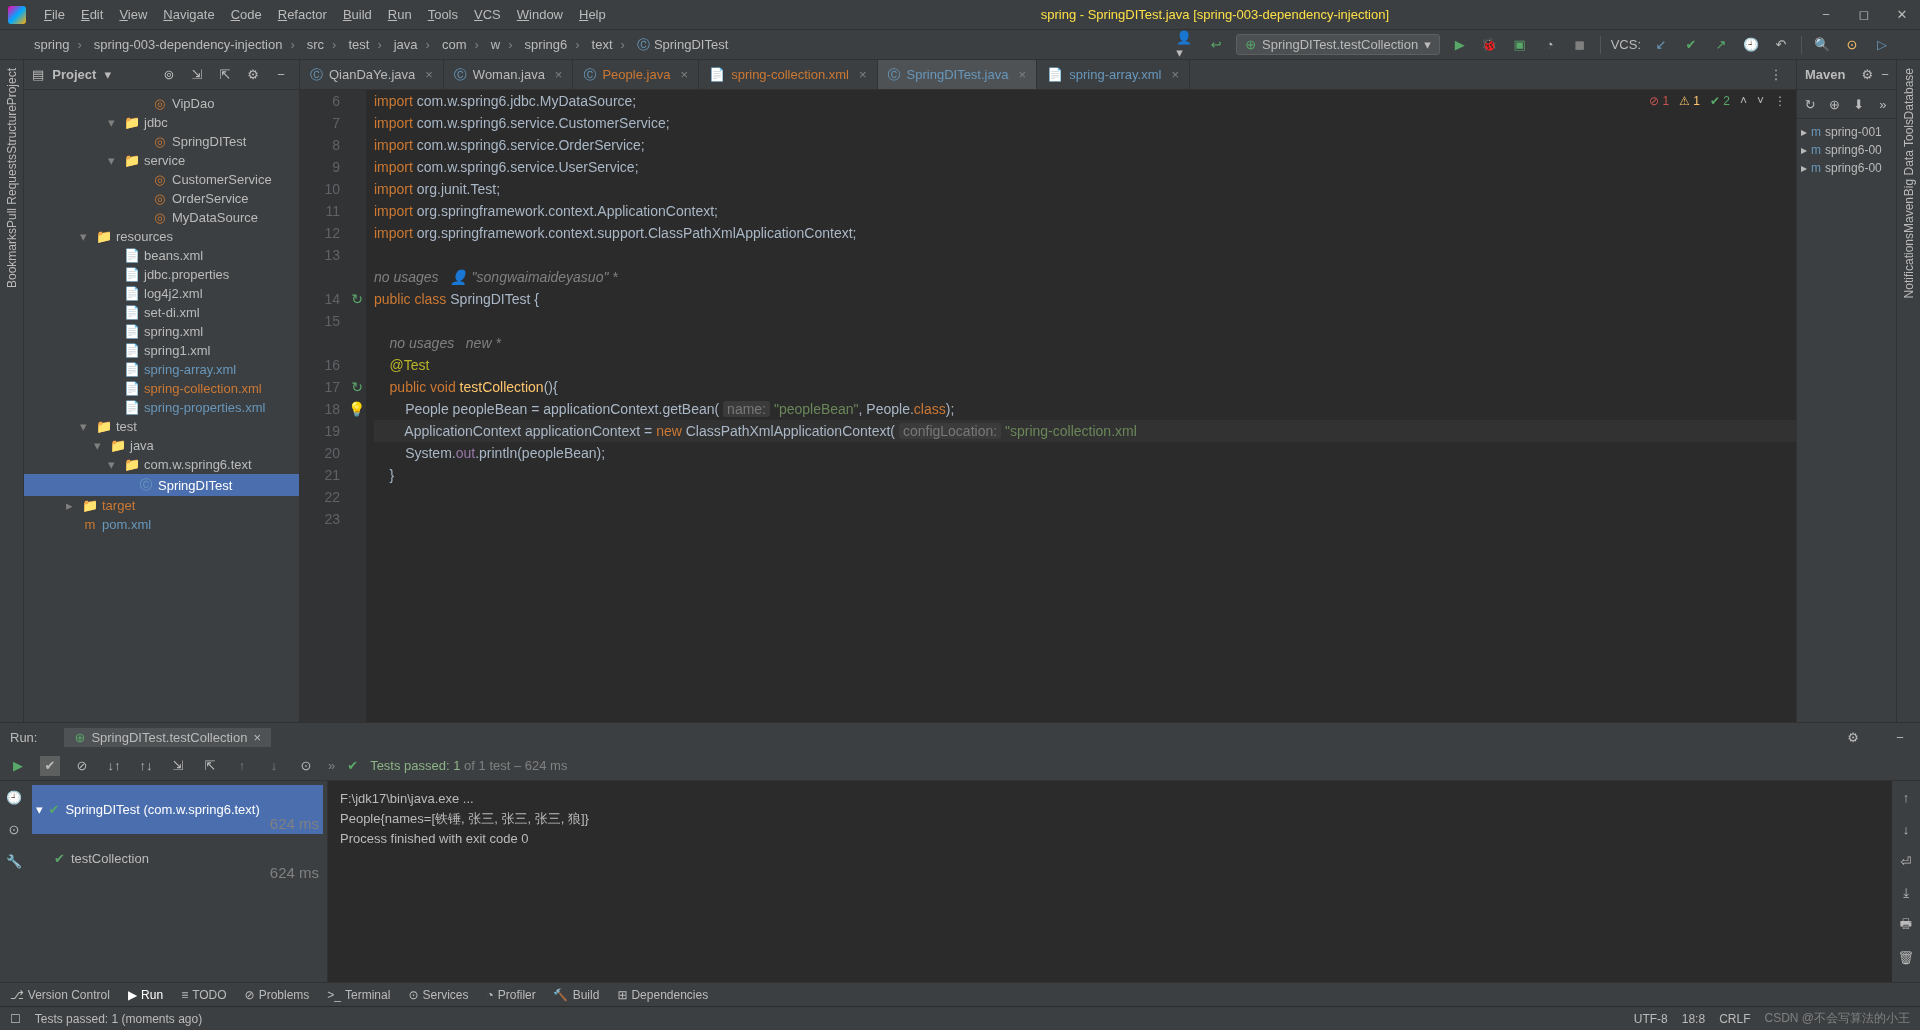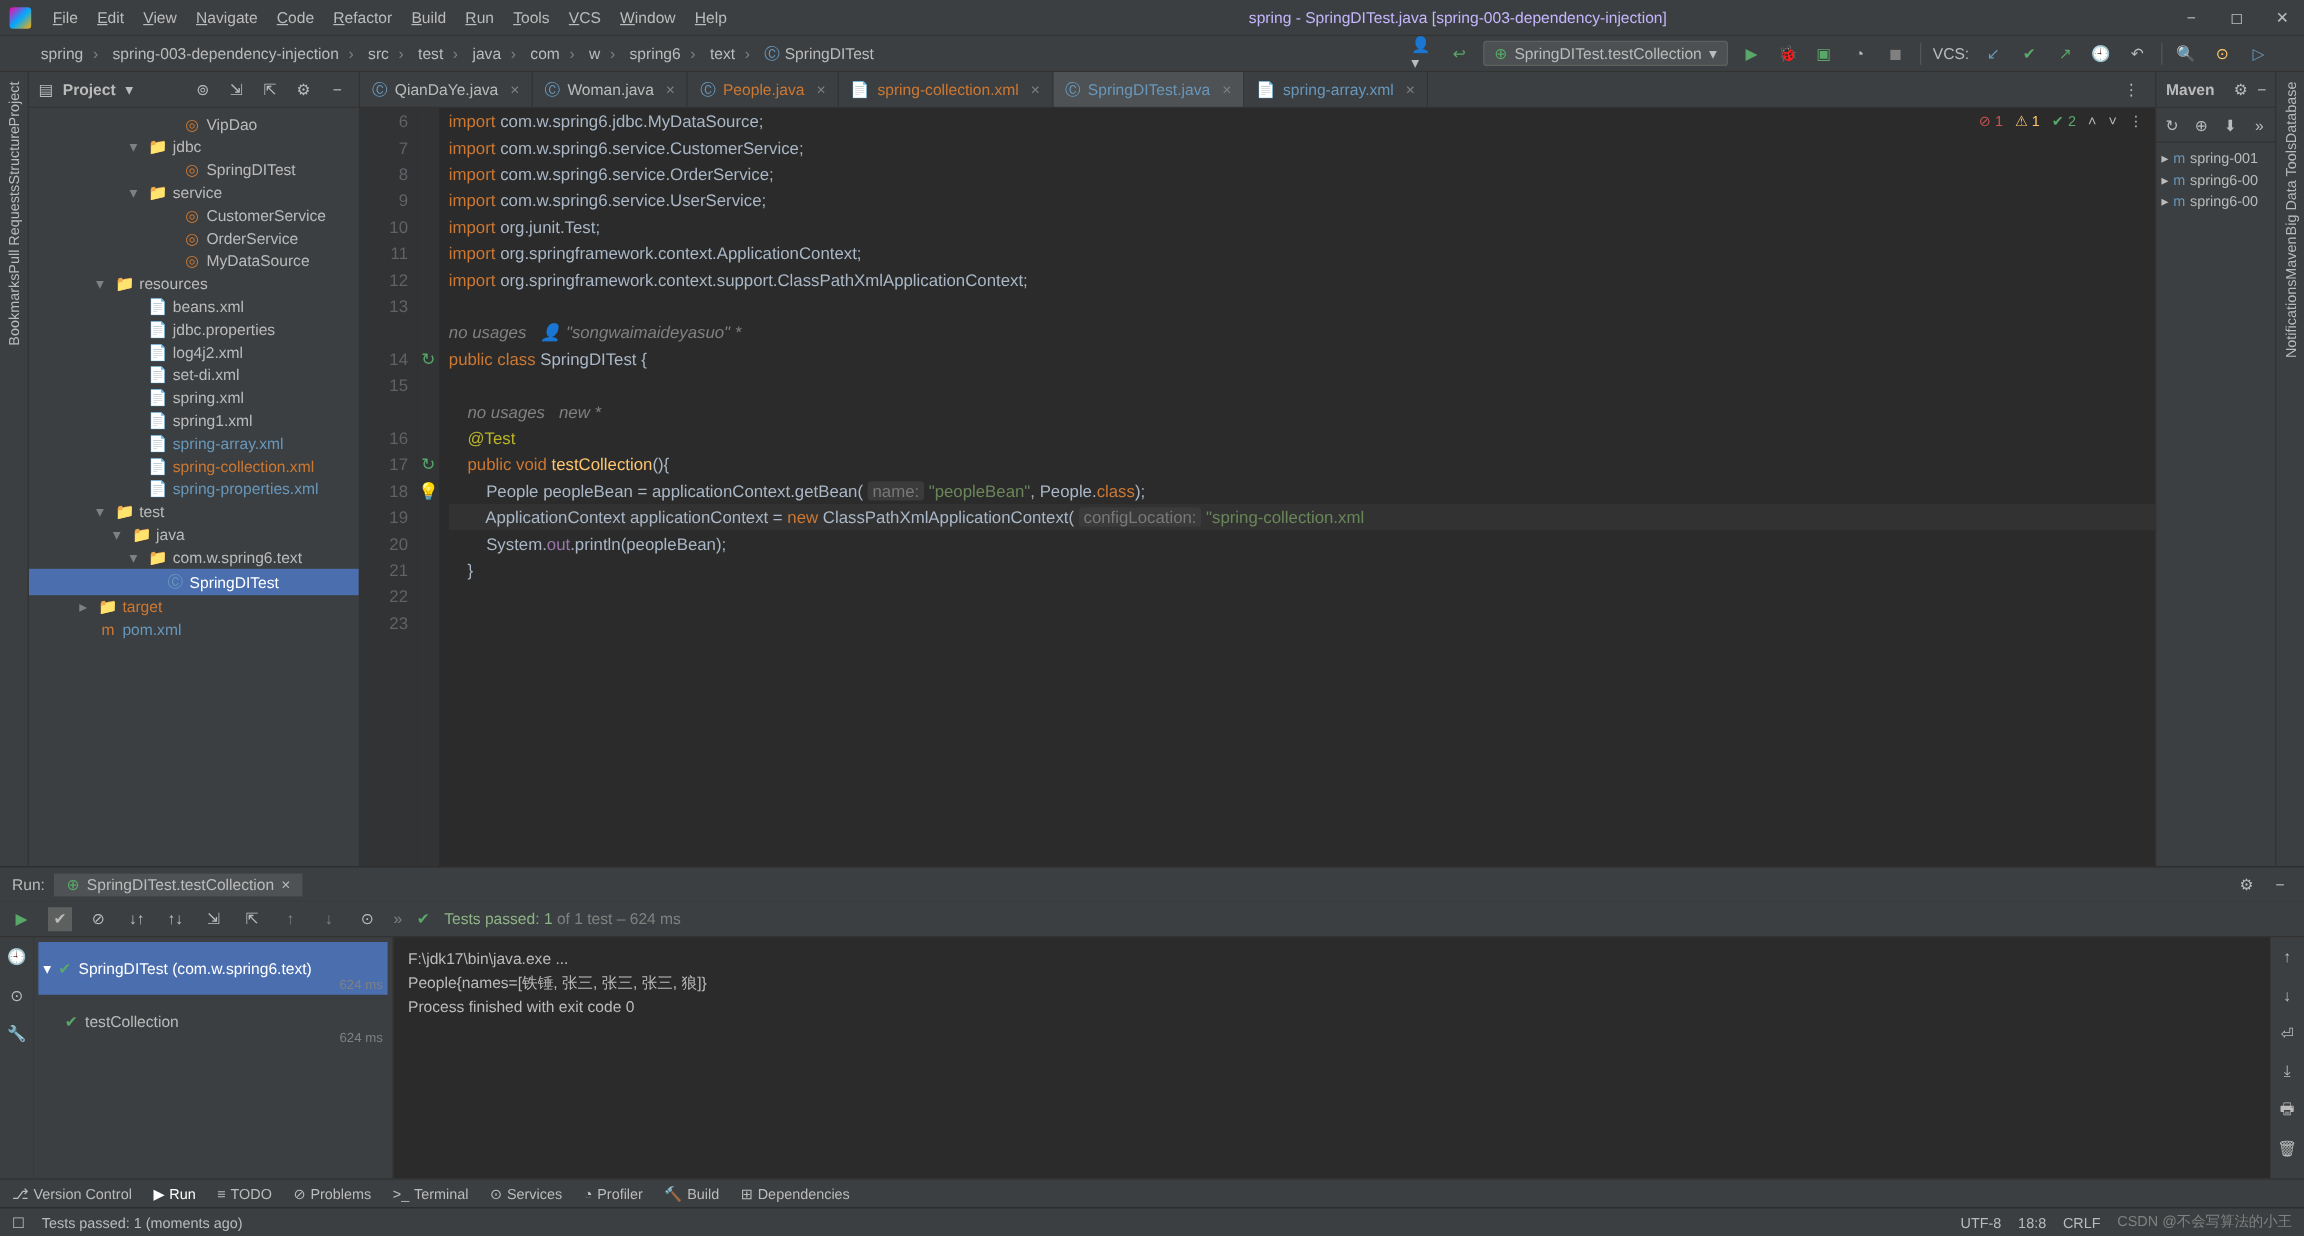--- a/index.html
+++ b/index.html
@@ -1,21 +1,21 @@
 <!DOCTYPE html>
 <html><head>
 <meta charset="utf-8">
 <style>
 * { margin: 0; padding: 0; box-sizing: border-box; font-family: 'Segoe UI', Arial, sans-serif; }
 body { background: #2b2b2b; color: #bbbbbb; width: 1920px; height: 1030px; overflow: hidden; font-size: 13px; display: flex; flex-direction: column; }
 .menubar { background: #3c3f41; height: 30px; display: flex; align-items: center; padding: 0 8px; color: #bbbbbb; border-bottom: 1px solid #323232; }
 .menubar .logo { width: 18px; height: 18px; background: linear-gradient(135deg,#f0a,#0af,#fa0); border-radius: 3px; margin-right: 10px; }
 .menubar .menu-item { padding: 0 8px; cursor: pointer; }
 .menubar .menu-item u { text-decoration: underline; }
-.menubar .title { flex: 1; text-align: center; color: #c4b5fd; }
+.menubar .title { flex: 1; text-align: center; color: #fde047; }
 .menubar .window-controls { display: flex; gap: 18px; color: #bbbbbb; }
 .navbar { background: #3c3f41; height: 30px; display: flex; align-items: center; padding: 0 28px; border-bottom: 1px solid #323232; }
 .crumb { padding: 0 6px; display: flex; align-items: center; color: #bbbbbb; }
 .crumb::after { content: '›'; color: #808080; margin-left: 8px; }
 .crumb:last-child::after { content: ''; }
 .crumb .icon { margin-right: 4px; }
 .navbar-right { margin-left: auto; display: flex; align-items: center; gap: 10px; }
 .run-config { background: #4c5052; border: 1px solid #5e6060; border-radius: 3px; padding: 2px 8px; display: flex; align-items: center; gap: 6px; }
 .icon-btn { width: 20px; height: 20px; display: inline-flex; align-items: center; justify-content: center; cursor: pointer; }
 .green { color: #59a869; } .red { color: #c75450; } .blue { color: #6897bb; } .yellow { color: #ffc66d; } .orange { color: #cc7832; } .grey { color: #808080; }
@@ -48,29 +48,29 @@
 .line-markers div { height: 22px; display: flex; align-items: center; justify-content: center; }
 .code { flex: 1; padding-left: 8px; position: relative; }
 .code-line { height: 22px; line-height: 22px; white-space: pre; }
 .code-line.highlighted { background: #323232; }
 .kw { color: #cc7832; } .str { color: #6a8759; } .com { color: #808080; font-style: italic; } .ann { color: #bbb529; } .fld { color: #9876aa; } .mth { color: #ffc66d; } .txt { color: #a9b7c6; }
 .hint { color: #787878; background: #3b3b3b; padding: 0 4px; border-radius: 3px; font-style: normal;}
 .maven-panel { width: 100px; background: #3c3f41; border-left: 1px solid #323232; display: flex; flex-direction: column; }
 .maven-tree { padding: 4px; font-size: 12px; }
 .maven-item { display: flex; align-items: center; gap: 4px; padding: 2px 0; white-space: nowrap; overflow: hidden; }
 .run-panel { height: 260px; background: #2b2b2b; border-top: 1px solid #323232; display: flex; flex-direction: column; }
-.run-header { height: 28px; background: #3c3f41; display: flex; align-items: center; padding: 0 10px; gap: 8px; }
+.run-header { height: 28px; background: #3c3f41; display: flex; align-items: center; padding: 0 10px; gap: 27px; }
 .run-header .run-tab { background: #4e5254; padding: 2px 10px; display: flex; align-items: center; gap: 6px; }
 .run-toolbar { height: 30px; background: #3c3f41; display: flex; align-items: center; padding: 0 8px; gap: 12px; border-bottom: 1px solid #323232; }
 .run-body { flex: 1; display: flex; }
 .run-left-tools { width: 28px; background: #3c3f41; display: flex; flex-direction: column; align-items: center; padding-top: 6px; gap: 12px; }
 .test-tree { width: 300px; background: #3c3f41; border-right: 1px solid #323232; padding: 4px; }
 .test-item { padding: 2px 4px; display: flex; align-items: center; gap: 6px; }
 .test-item.selected { background: #4b6eaf; color: #fff; }
-.test-item .time { margin-left: auto; color: #808080; font-size: 11px; margin-top: 28px; }
+.test-item .time { margin-left: auto; color: #808080; font-size: 15px; margin-top: 28px; }
 .console { flex: 1; padding: 8px 12px; font-family: Consolas, monospace; color: #bbbbbb; position: relative; }
 .console-line { line-height: 20px; white-space: pre; }
 .console-tools { width: 28px; background: #3c3f41; display: flex; flex-direction: column; align-items: center; padding-top: 6px; gap: 12px; }
 .bottom-bar { height: 24px; background: #3c3f41; display: flex; align-items: center; border-top: 1px solid #323232; padding: 0 10px; gap: 18px; font-size: 12px; }
 .status-bar { height: 24px; background: #3c3f41; display: flex; align-items: center; padding: 0 10px; gap: 14px; font-size: 12px; color: #bbbbbb; border-top: 1px solid #2b2b2b; }
 .status-right { margin-left: auto; display: flex; gap: 14px; align-items: center; }
 .inspect-bar { position: absolute; top: 4px; right: 10px; display: flex; gap: 10px; font-size: 12px; align-items: center; }
 .sep { width: 1px; height: 18px; background: #555; }
 </style>
 </head>

